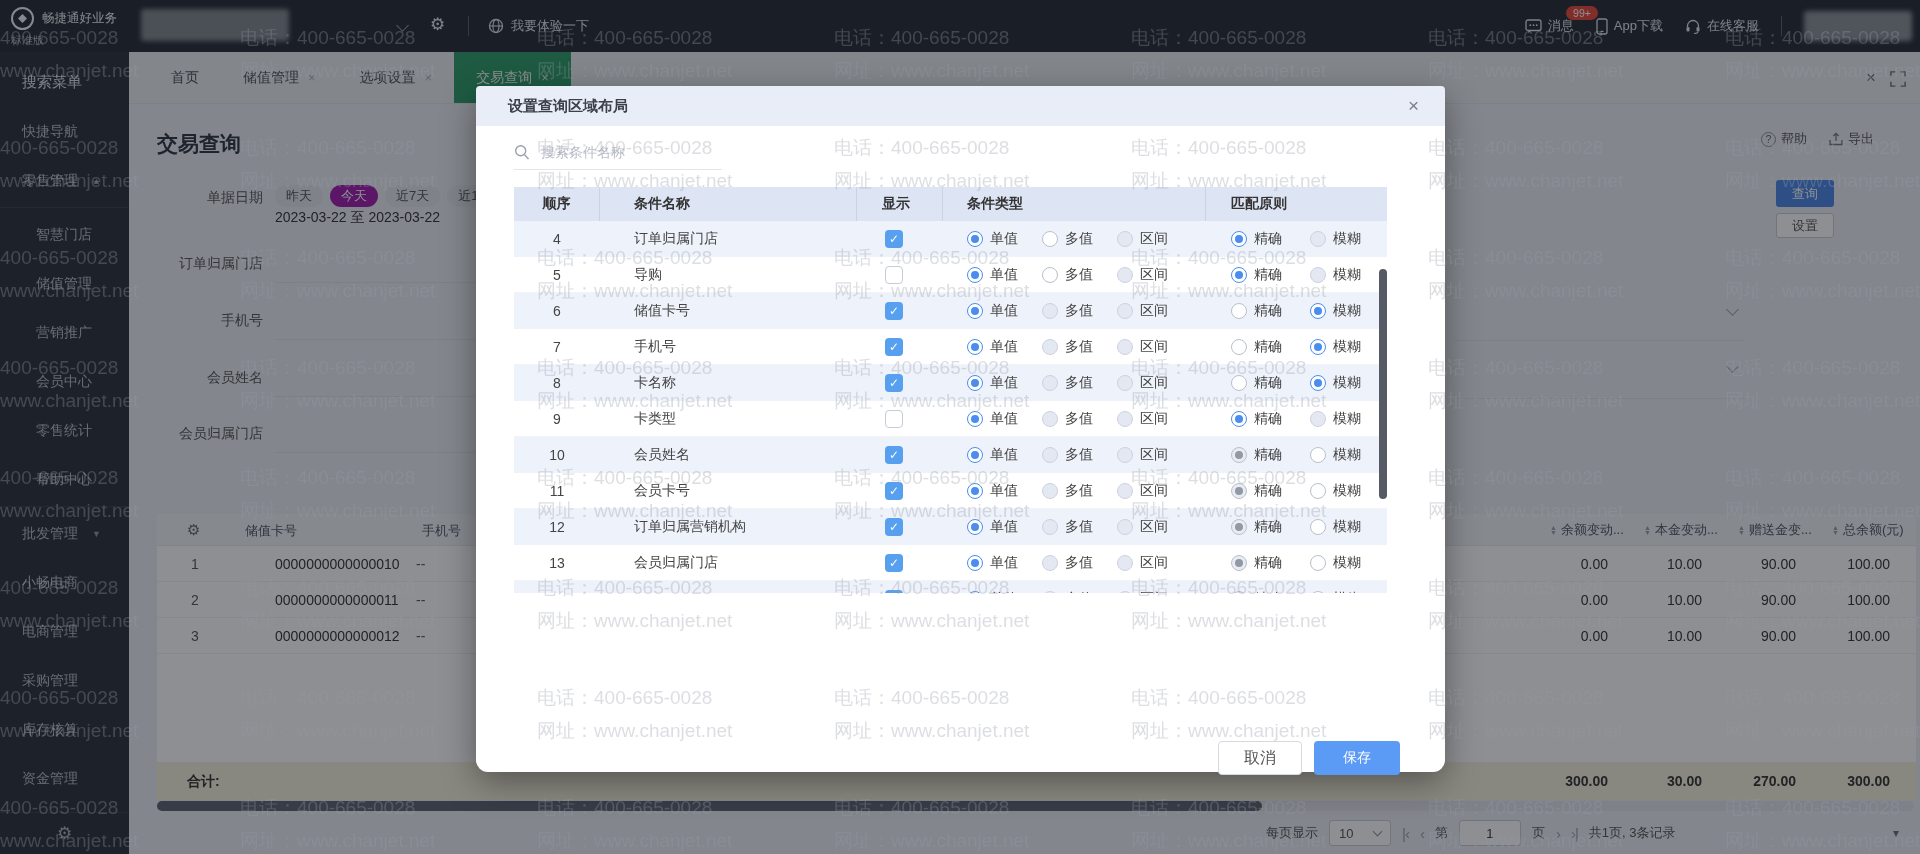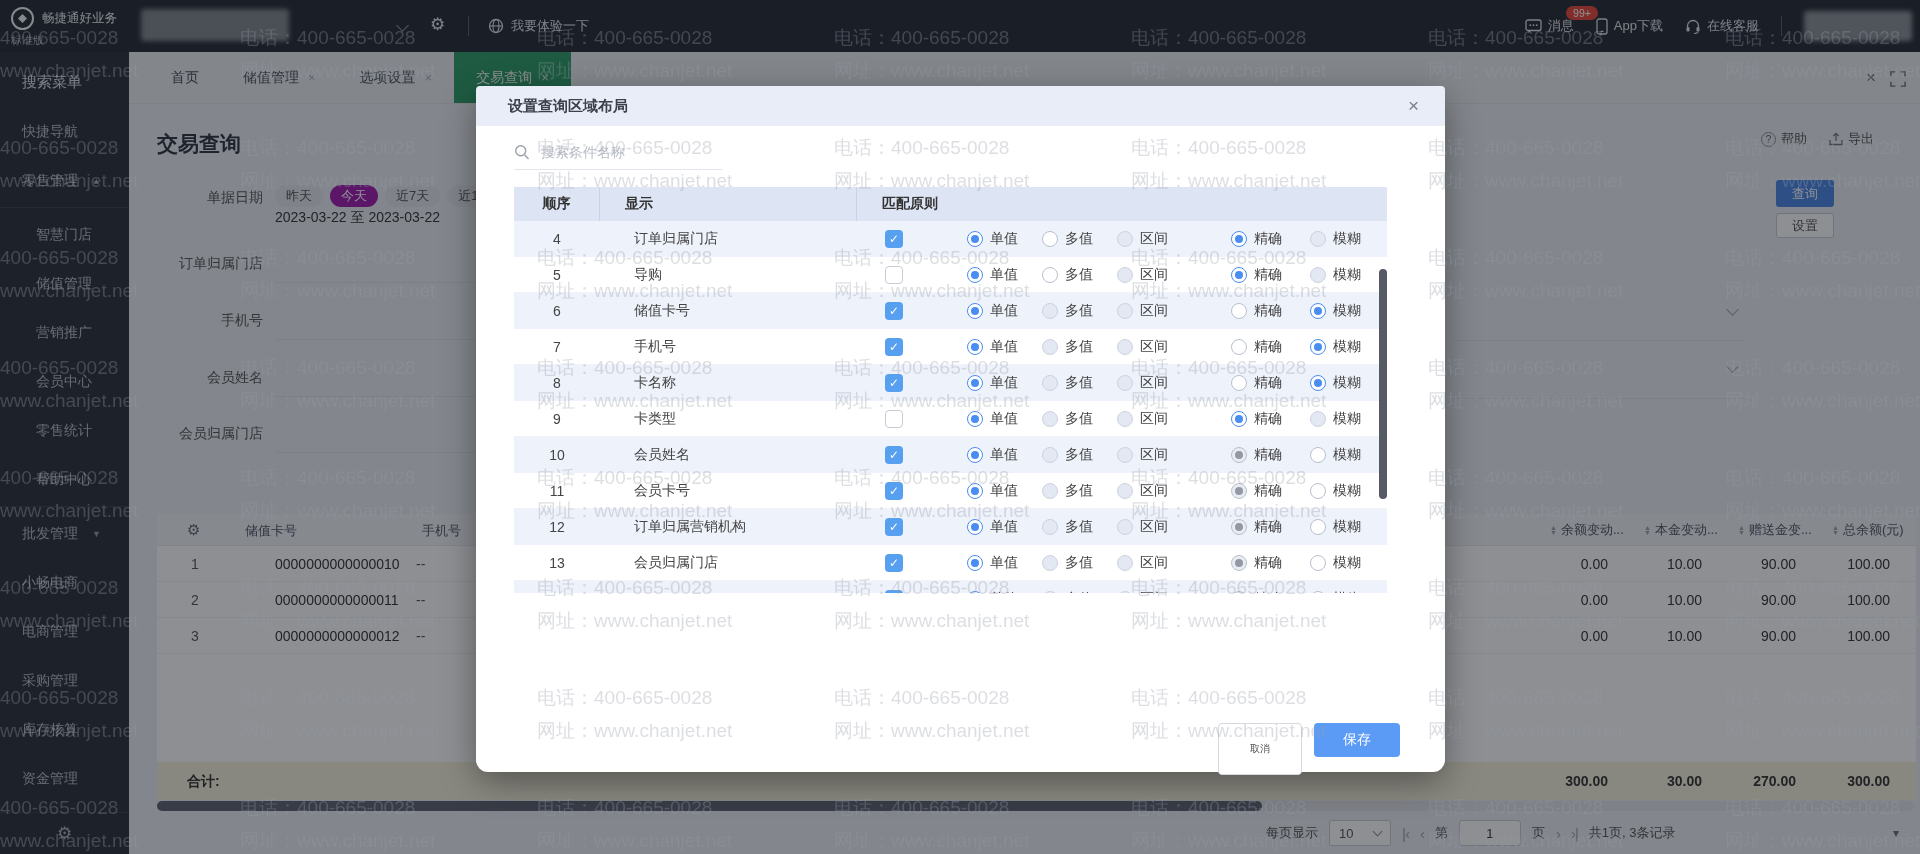--- a/index.html
+++ b/index.html
@@ -124,21 +124,21 @@
   .rd.sel{border:1.5px solid #4a8df0;}
   .rd.sel::after{content:'';position:absolute;left:3px;top:3px;width:8px;height:8px;border-radius:50%;background:#4a8df0;}
   .rd.dis{background:#e4e8f2;border-color:#ccd2e0;}
   .rd.seldis{background:#e9ecf3;border-color:#b9bfcb;}
   .rd.seldis::after{content:'';position:absolute;left:3px;top:3px;width:8px;height:8px;border-radius:50%;background:#9299a5;}
   .cb{width:18px;height:18px;border-radius:4px;flex:none;cursor:pointer;}
   .cb.on{background:#57a0f0;display:flex;align-items:center;justify-content:center;color:#fff;font-size:12px;font-weight:bold;}
   .cb.off{background:#fff;border:1px solid #c6ccd6;}
   .m-thumb{position:absolute;right:0;top:48px;width:8px;height:230px;background:#555a64;border-radius:4px;cursor:pointer;}
   .m-foot{position:absolute;right:45px;bottom:14px;display:flex;gap:12px;}
-  .btnc{width:84px;height:52px;border-radius:4px;font-size:10px;background:#fff;border:1px solid #d6d9df;color:#555;cursor:pointer;font-family:inherit;}
+  .btnc{width:84px;height:34px;border-radius:4px;font-size:16px;background:#fff;border:1px solid #d6d9df;color:#555;cursor:pointer;font-family:inherit;}
   .btns{width:86px;height:34px;border-radius:4px;font-size:14px;background:#5b9bf5;border:none;color:#fff;cursor:pointer;font-family:inherit;}
 
   
   .watermark{position:absolute;inset:0;z-index:30;pointer-events:none;overflow:hidden;}
   .wm{position:absolute;font-size:19px;color:rgba(148,154,168,.33);white-space:nowrap;}
 </style>
 </head>
 <body>
 
 <div class="stage">
@@ -435,21 +435,23 @@
     <div class="m-body">
       <div class="m-search">
         <svg width="16" height="16" viewBox="0 0 16 16">
           <circle cx="6.7" cy="6.7" r="5" fill="none" stroke="#9aa0ab" stroke-width="1.4"></circle>
           <line x1="10.5" y1="10.8" x2="14.5" y2="15" stroke="#9aa0ab" stroke-width="1.4"></line>
         </svg>
         <input class="m-input" placeholder="搜索条件名称" style="">
       </div>
       <div class="m-thead mgrid">
         <div class="h1">顺序</div>
+        <div class="h2">条件名称</div>
         <div class="h3">显示</div>
+        <div class="h4">条件类型</div>
         <div class="h5">匹配原则</div>
       </div>
       <div class="m-rows" id="m-rows">
         <div class="m-thumb"></div>
       <div class="m-row mgrid alt">
             <div class="no">4</div>
             <div class="nm">订单归属门店</div>
             <div class="shw">
               <div class="cb on">✓</div>
             </div>

